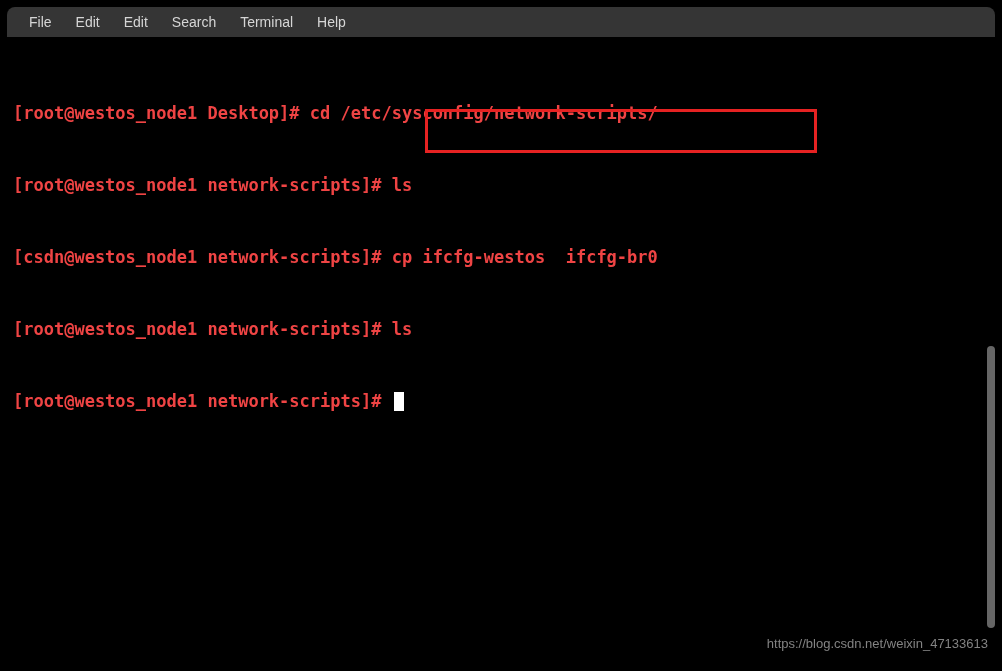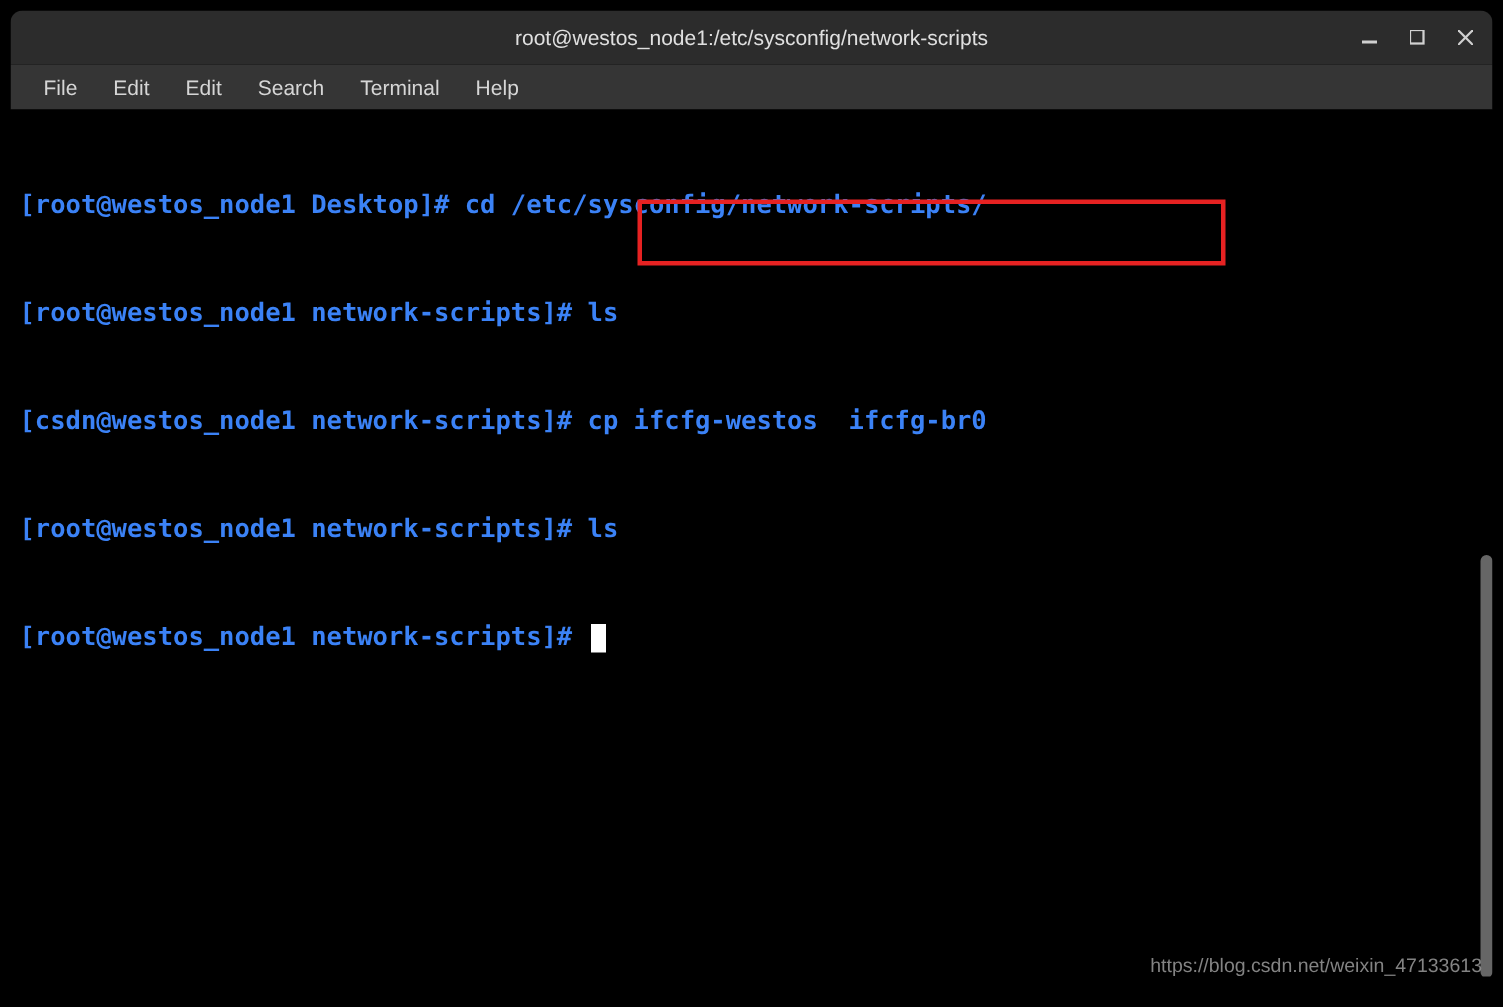--- a/index.html
+++ b/index.html
@@ -70,24 +70,25 @@
       padding: 4px 12px;
       cursor: pointer;
     }
     .terminal-body {
       flex: 1;
       background: #000;
       padding: 4px 6px;
       font-family: "DejaVu Sans Mono", "Consolas", monospace;
       font-size: 17px;
       line-height: 24px;
-      color: #3b82f6;
+      color: #ef4444;
       white-space: pre;
       position: relative;
       font-weight: bold;
+      margin-top: 12px;
     }
     .highlight-box {
       position: absolute;
       border: 3px solid #e62222;
       pointer-events: none;
       left: 418px;
       top: 60px;
       width: 392px;
       height: 44px;
     }
@@ -118,41 +119,20 @@
       height: 19px;
       background: #fff;
       vertical-align: text-bottom;
       margin-left: 2px;
     }
   </style>
 </head>
 <body>
 
 <div class="window">
-  <div class="titlebar">
-    <span>root@westos_node1:/etc/sysconfig/network-scripts</span>
-    <div class="window-controls">
-      <div class="win-btn">
-        <svg width="10" height="10" viewBox="0 0 10 10">
-            <rect x="0" y="7" width="10" height="2" fill="#d0d0d0"></rect>
-          </svg>
-      </div>
-      <div class="win-btn">
-        <svg width="10" height="10" viewBox="0 0 10 10">
-            <rect x="0" y="0" width="9" height="9" fill="none" stroke="#d0d0d0" stroke-width="1.5"></rect>
-          </svg>
-      </div>
-      <div class="win-btn">
-        <svg width="10" height="10" viewBox="0 0 10 10">
-            <line x1="0" y1="0" x2="10" y2="10" stroke="#d0d0d0" stroke-width="1.5"></line>
-            <line x1="10" y1="0" x2="0" y2="10" stroke="#d0d0d0" stroke-width="1.5"></line>
-          </svg>
-      </div>
-    </div>
-  </div>
 
   <div class="menubar">
     <span class="menu-item">File</span>
     <span class="menu-item">Edit</span>
     <span class="menu-item">Edit</span>
     <span class="menu-item">Search</span>
     <span class="menu-item">Terminal</span>
     <span class="menu-item">Help</span>
   </div>
 

